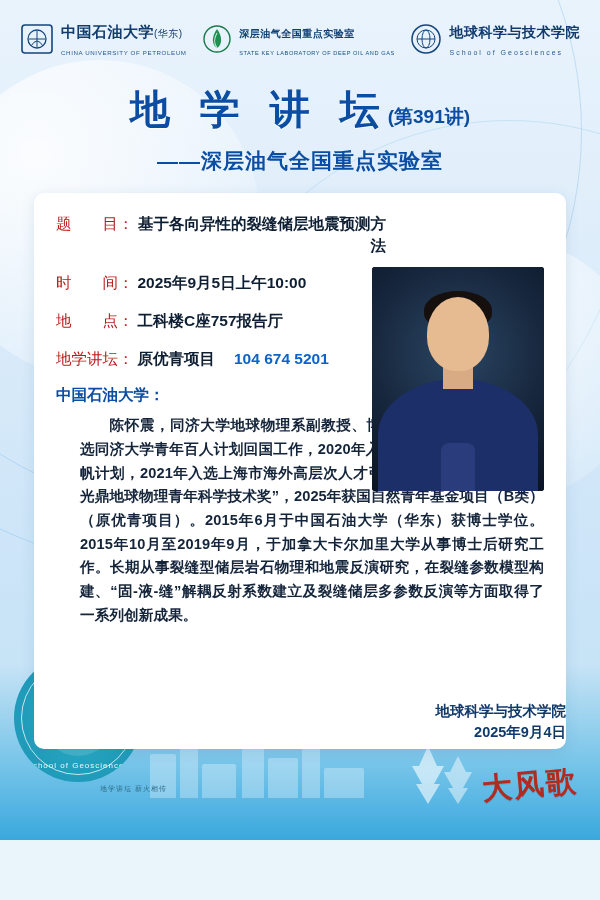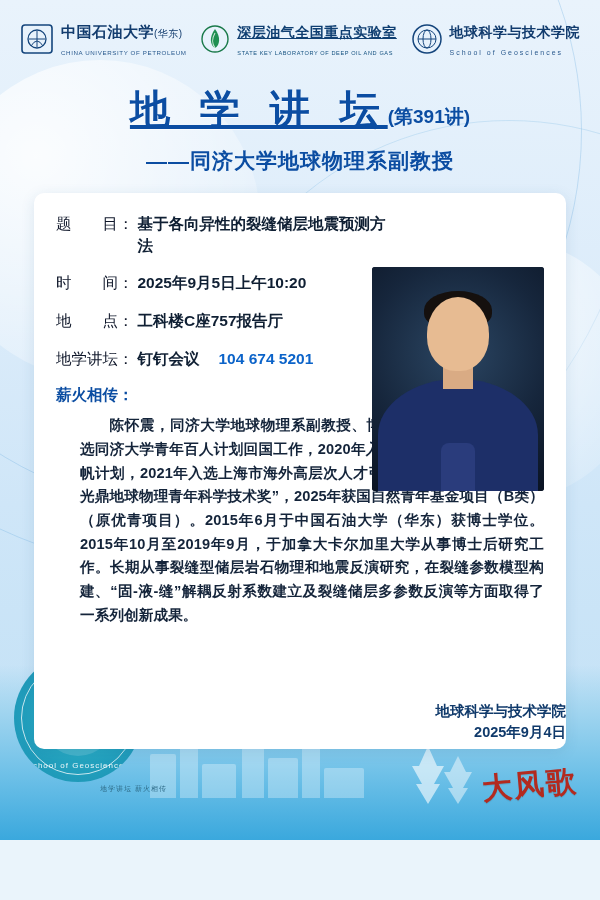--- a/index.html
+++ b/index.html
@@ -67,41 +67,40 @@
   .logo-cn .small {
     font-size: 10px;
     font-weight: normal;
   }
   .logo-en {
     font-size: 6.2px;
     color: #2a5a8e;
     letter-spacing: 0.6px;
     white-space: nowrap;
   }
-  .logo2 .logo-cn { font-size: 14px; color:#0f3f72;text-decoration:underline;}
+  .logo2 .logo-cn { font-size: 10px; color:#0f3f72;}
   .logo2 .logo-en { font-size: 5.6px; color:#12507f; }
   .logo3 .logo-cn { font-size: 14px; }
   .logo3 .logo-en { font-size: 7px; letter-spacing: 2px; }
 
   
   .title-wrap {
     position: relative;
     text-align: center;
     z-index: 5;
     margin-top: 16px;
   }
   .main-title {
     font-family: "DejaVu Sans", "Liberation Sans", sans-serif;
     font-size: 40px;
     font-weight: bold;
     color: #0b4da2;
     letter-spacing: 8px;
     display: inline-block;
     text-shadow: 0 1px 0 rgba(255,255,255,0.8);
-    text-decoration: underline;
   }
   .issue {
     font-size: 19px;
     font-weight: bold;
     color: #0b4da2;
     letter-spacing: 0;
   }
   .subtitle {
     margin-top: 10px;
     font-size: 21px;
@@ -123,28 +122,29 @@
   }
   .info-row {
     display: flex;
     align-items: baseline;
     font-size: 15.5px;
     color: #13233a;
     margin-bottom: 16px;
     line-height: 1.4;
   }
   .info-label {
-    color: #0f172a;
+    color: #b91c1c;
     font-size: 15.5px;
     white-space: nowrap;
     margin-right: 4px;
   }
   .info-value {
     font-weight: bold;
     color: #0f1f33;
+    text-align: right;
   }
   .info-value.blue {
     color: #0b63c9;
   }
   .info-area {
     position: relative;
     width: 330px;
   }
   .portrait {
     position: absolute;
@@ -401,55 +401,55 @@
       </span>
       <span class="logo-text">
         <span class="logo-cn">地球科学与技术学院</span><br>
         <span class="logo-en">School of Geosciences</span>
       </span>
     </div>
   </div>
 
   <div class="title-wrap">
     <span class="main-title">地 学 讲 坛</span><span class="issue">(第391讲)</span>
-    <div class="subtitle">——同济大学地球物理系副教授</div>
+    <div class="subtitle">——深层油气全国重点实验室</div>
   </div>
 
   <div class="card">
 
     <div class="portrait">
       <div class="bg"></div>
       <div class="body"></div>
       <div class="shirt"></div>
       <div class="neck"></div>
       <div class="hair"></div>
       <div class="head"></div>
     </div>
 
     <div class="info-area">
       <div class="info-row">
         <span class="info-label">题　　目：</span>
         <span class="info-value">基于各向异性的裂缝储层地震预测方法</span>
       </div>
       <div class="info-row">
         <span class="info-label">时　　间：</span>
-        <span class="info-value">2025年9月5日上午10:20</span>
+        <span class="info-value">2025年9月5日上午10:00</span>
       </div>
       <div class="info-row">
         <span class="info-label">地　　点：</span>
         <span class="info-value">工科楼C座757报告厅</span>
       </div>
       <div class="info-row">
         <span class="info-label">地学讲坛：</span>
-        <span class="info-value">钉钉会议</span>
+        <span class="info-value">原优青项目</span>
         <span class="info-value blue" style="margin-left:19px">104 674 5201</span>
       </div>
     </div>
 
-    <div class="bio-title">薪火相传：</div>
+    <div class="bio-title">中国石油大学：</div>
     <div class="bio-text"><span class="indent"></span><span>陈怀震，同济大学地球物理系副教授、博士生导师。2019年9月入选同济大学青年百人计划回国工作，2020年入选上海市青年科技英才扬帆计划，2021年入选上海市海外高层次人才引进计划，2022年荣获“刘光鼎地球物理青年科学技术奖”，2025年获国自然青年基金项目（B类）（原优青项目）。2015年6月于中国石油大学（华东）获博士学位。2015年10月至2019年9月，于加拿大卡尔加里大学从事博士后研究工作。长期从事裂缝型储层岩石物理和地震反演研究，在裂缝参数模型构建、“固-液-缝”解耦反射系数建立及裂缝储层多参数反演等方面取得了一系列创新成果。</span></div>
   </div>
 
   <div class="bottom-band"></div>
 
   <div class="city">
     <i style="left:0;width:26px;height:44px"></i>
     <i style="left:30px;width:18px;height:60px"></i>
     <i style="left:52px;width:34px;height:34px"></i>
     <i style="left:92px;width:22px;height:52px"></i>

